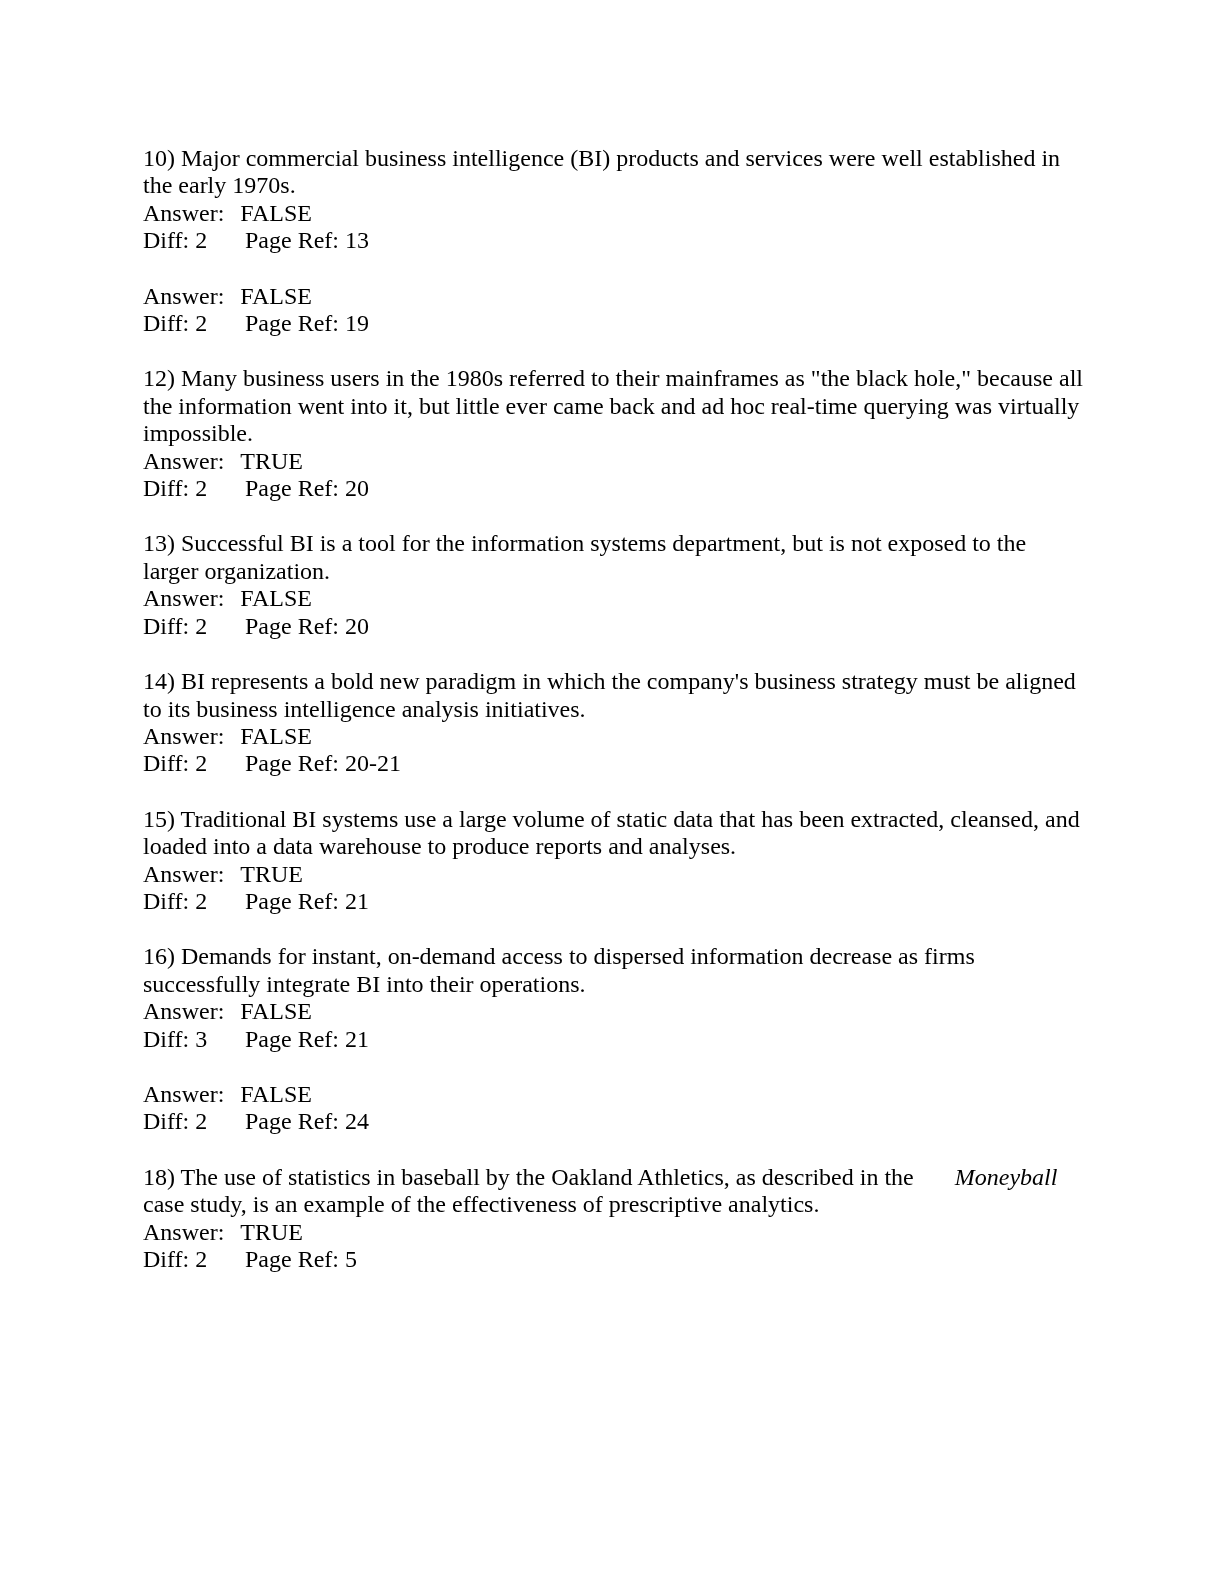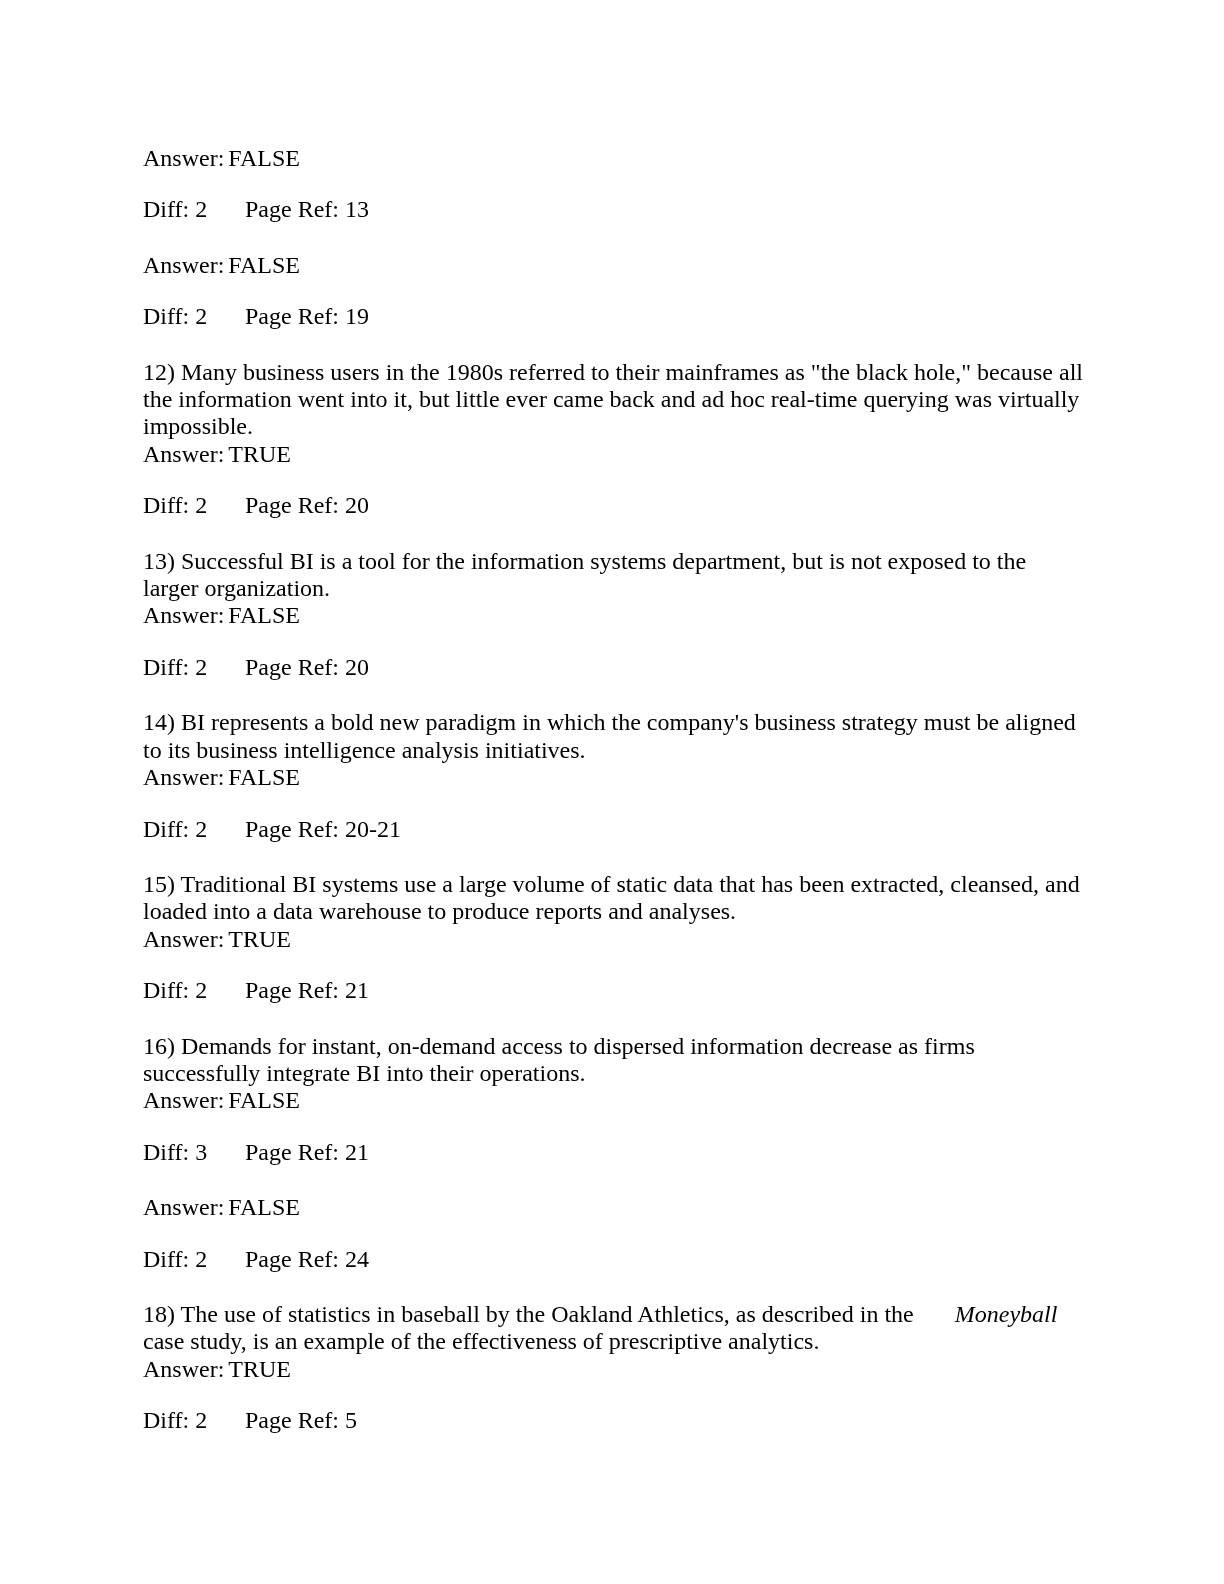--- a/index.html
+++ b/index.html
@@ -24,39 +24,39 @@
     width: 940px;
   }
   .question {
     margin: 0 0 28px 0;
   }
   .question p {
     margin: 0;
     padding: 0;
   }
   .answer-value {
-    margin-left: 4px;
+    margin-left: 16px;
   }
   .diff-cell {
     display: inline-block;
     width: 102px;
-    margin-top: 24px;
   }
   em {
     font-style: italic;
     margin-left: 35px;
   }
 </style>
 </head>
 <body>
 
 <div class="page">
   <div class="content">
 
     <div class="question">
+      <p class="q-text"><span>10)</span> <span>Major commercial business intelligence (BI) products and services were well established in the early 1970s.</span><em></em><span></span></p>
       <p class="answer-line"><span>Answer:</span><span class="answer-value">FALSE</span></p>
       <p class="meta-line"><span class="diff-cell"><span>Diff:</span> <span>2</span></span><span class="pageref-cell"><span>Page Ref:</span> <span>13</span></span></p>
     </div>
 
     <div class="question">
       <p class="answer-line"><span>Answer:</span><span class="answer-value">FALSE</span></p>
       <p class="meta-line"><span class="diff-cell"><span>Diff:</span> <span>2</span></span><span class="pageref-cell"><span>Page Ref:</span> <span>19</span></span></p>
     </div>
 
     <div class="question">

